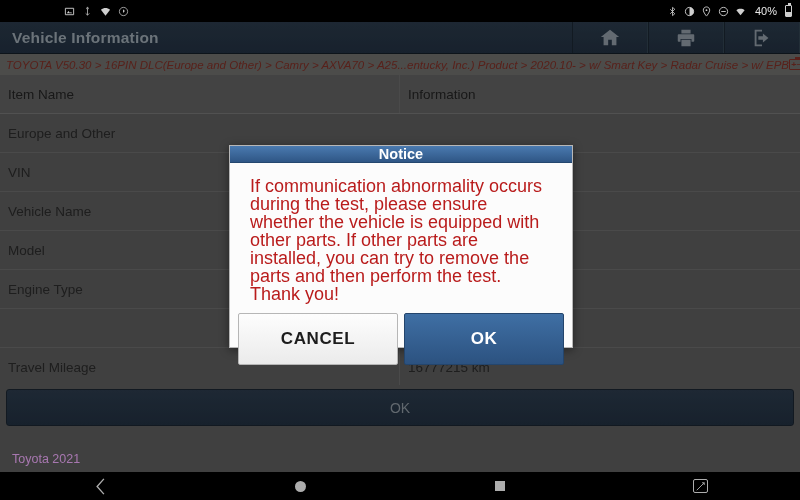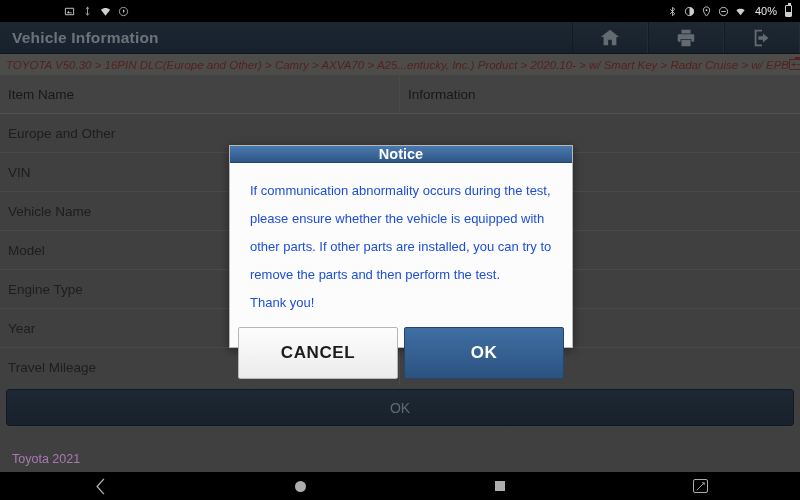--- a/index.html
+++ b/index.html
@@ -181,21 +181,21 @@
   .dlg-title {
     height: 30px;
     background: linear-gradient(to bottom, #4a7ab0 0%, #2f5685 100%);
     border-bottom: 1px solid #24476f;
     display: flex; align-items: center; justify-content: center;
     color: #ffffff; font-size: 14.5px; font-weight: bold;
   }
   .dlg-body {
     flex: 1;
     padding: 14px 18px 4px 20px;
-    color: #1d4ed8; font-size: 13px; line-height: 28px;
+    color: #b91c1c; font-size: 18px; line-height: 18px;
     white-space: pre-line;
   }
   .dlg-actions {
     display: flex; gap: 6px;
     padding: 6px 8px 10px 8px;
   }
   .dlg-btn {
     flex: 1; height: 52px;
     display: flex; align-items: center; justify-content: center;
     font-size: 17px; font-weight: bold; letter-spacing: 0.6px;
@@ -312,21 +312,20 @@
     </div>
     <div class="trow">
       <div class="tcell name">Model</div>
       <div class="tcell value"></div>
     </div>
     <div class="trow">
       <div class="tcell name">Engine Type</div>
       <div class="tcell value"></div>
     </div>
     <div class="trow">
-      <div class="tcell name">Year</div>
       <div class="tcell value"></div>
     </div>
     <div class="trow">
       <div class="tcell name">Travel Mileage</div>
       <div class="tcell value">16777215 km</div>
     </div>
 
   </div>
 
   <div class="bottombar">

